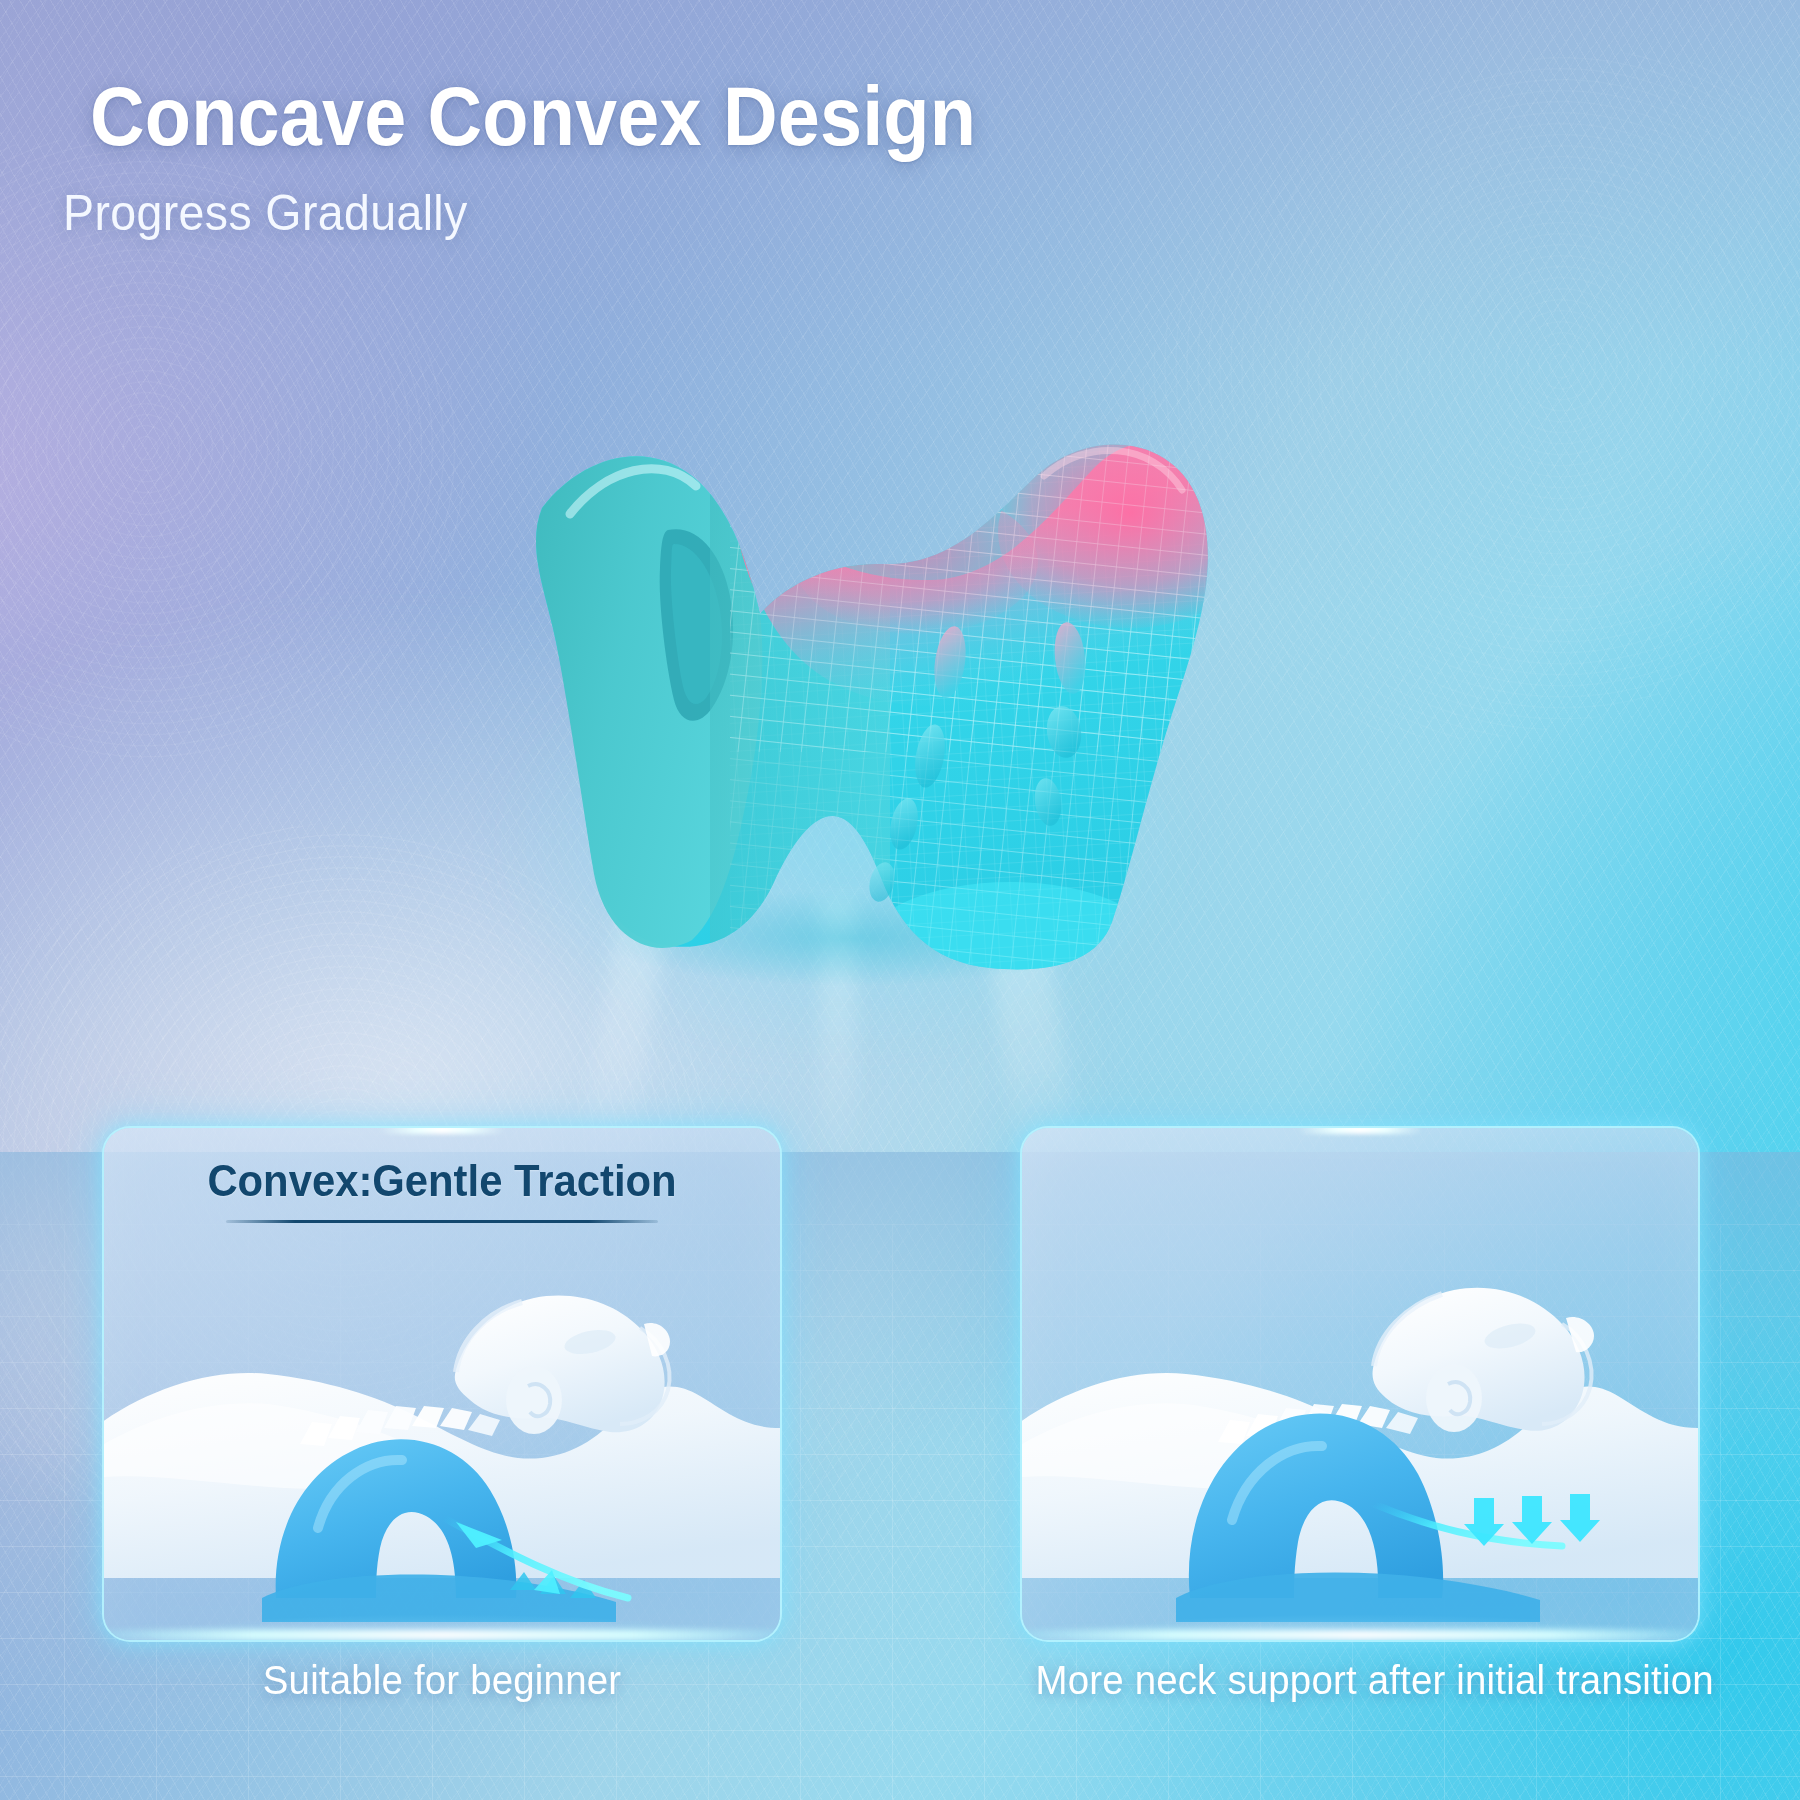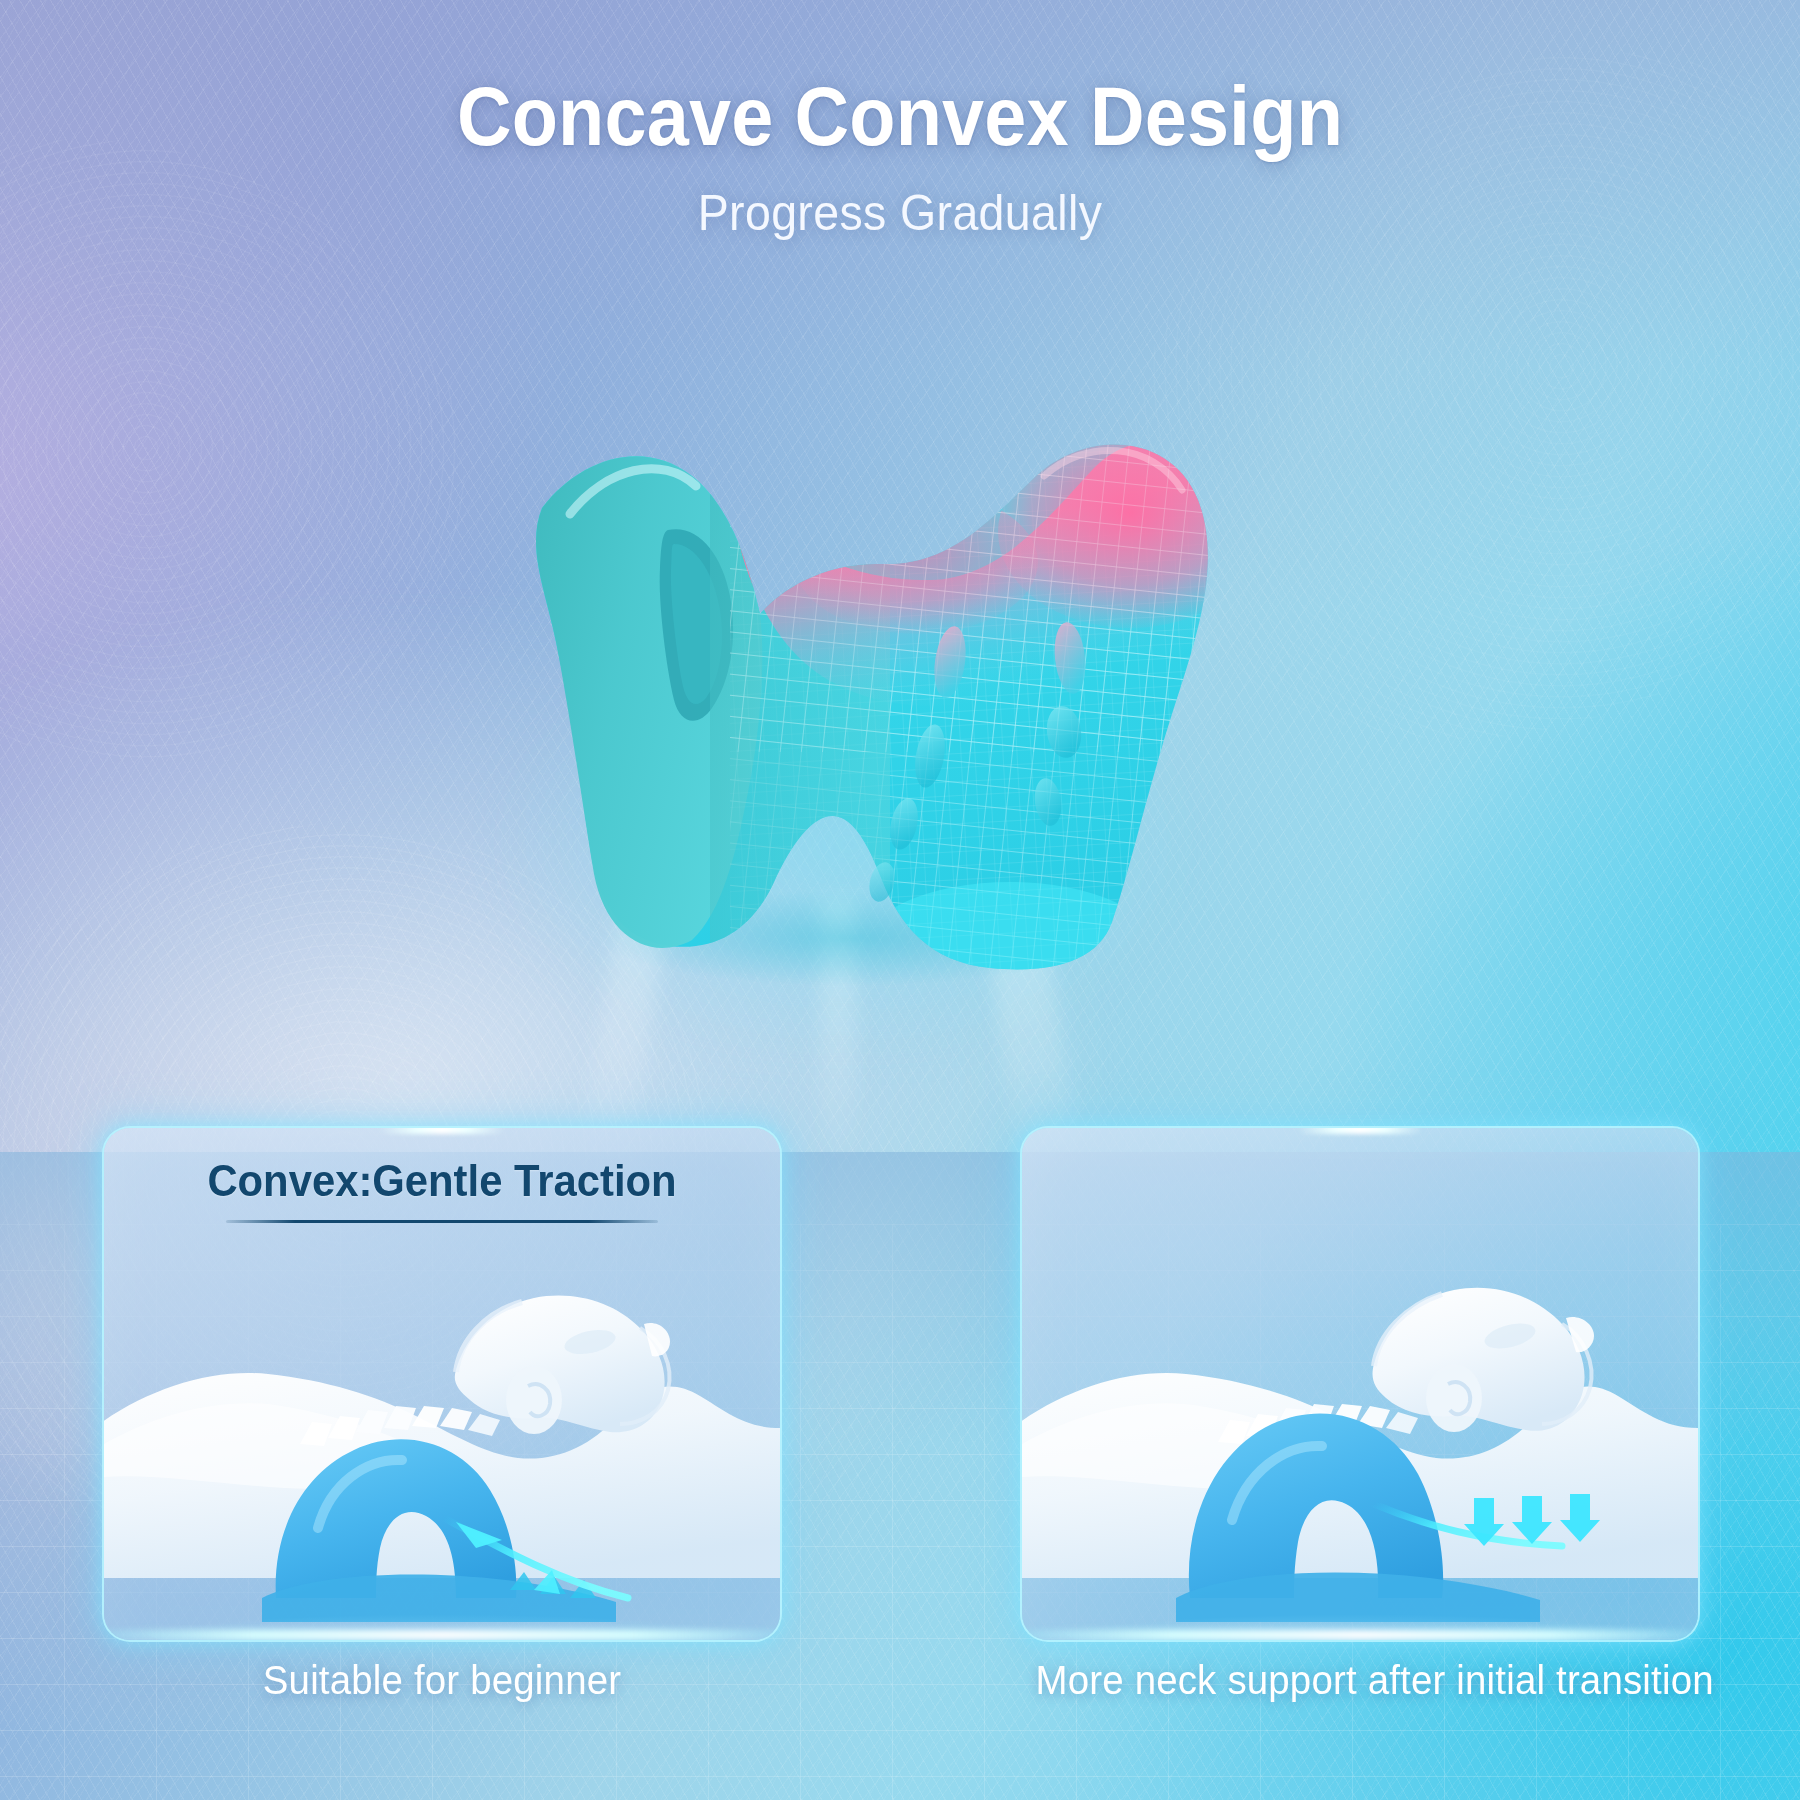--- a/index.html
+++ b/index.html
@@ -117,21 +117,21 @@
     position:absolute;
     background:linear-gradient(180deg, rgba(255,255,255,.36), rgba(255,255,255,0));
     filter:blur(9px);
     mix-blend-mode:screen;
     pointer-events:none;
   }
 
   
   .headings {
     position:absolute; left:0; top:74px; width:100%;
-    text-align:center; z-index:30;
+    z-index:30;
   }
   #main-title {
     font-size:84px;
     font-weight:bold;
     color:#ffffff;
     letter-spacing:.2px;
     line-height:1.0;
     text-shadow:0 3px 18px rgba(70,95,150,.38), 0 1px 3px rgba(60,85,140,.30);
     transform:scaleX(.90);
     white-space:nowrap;

